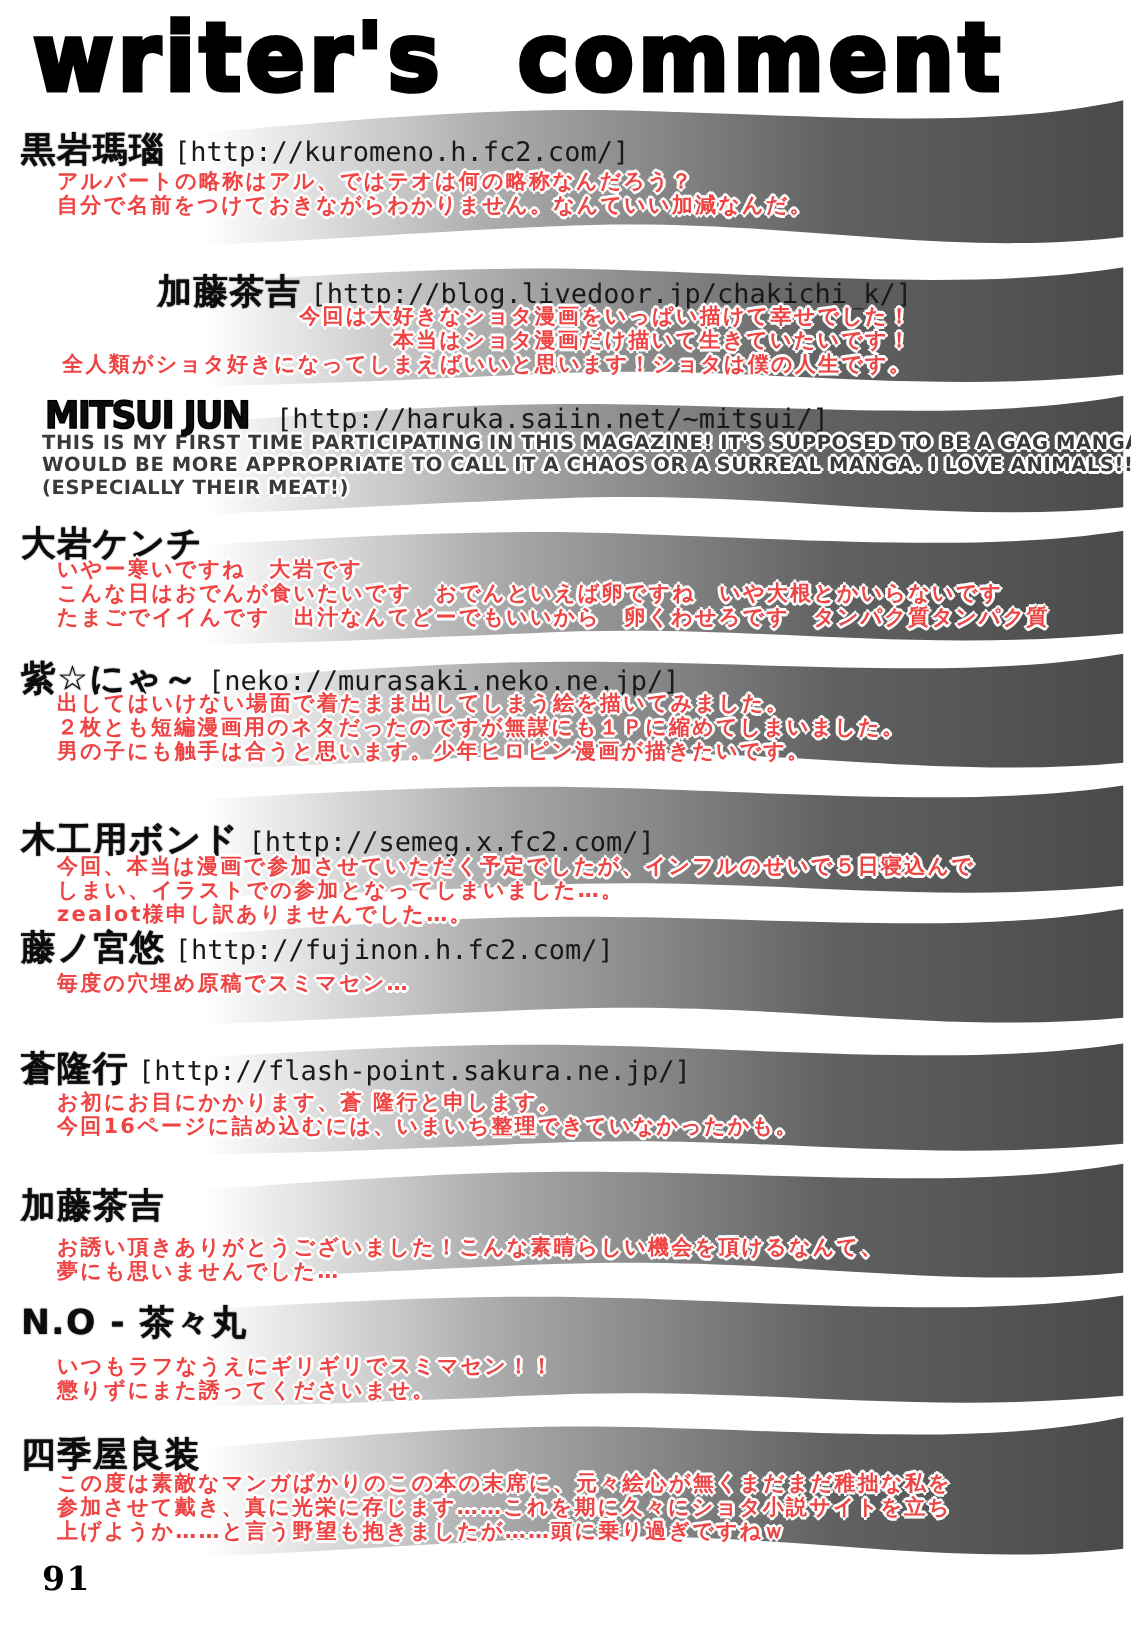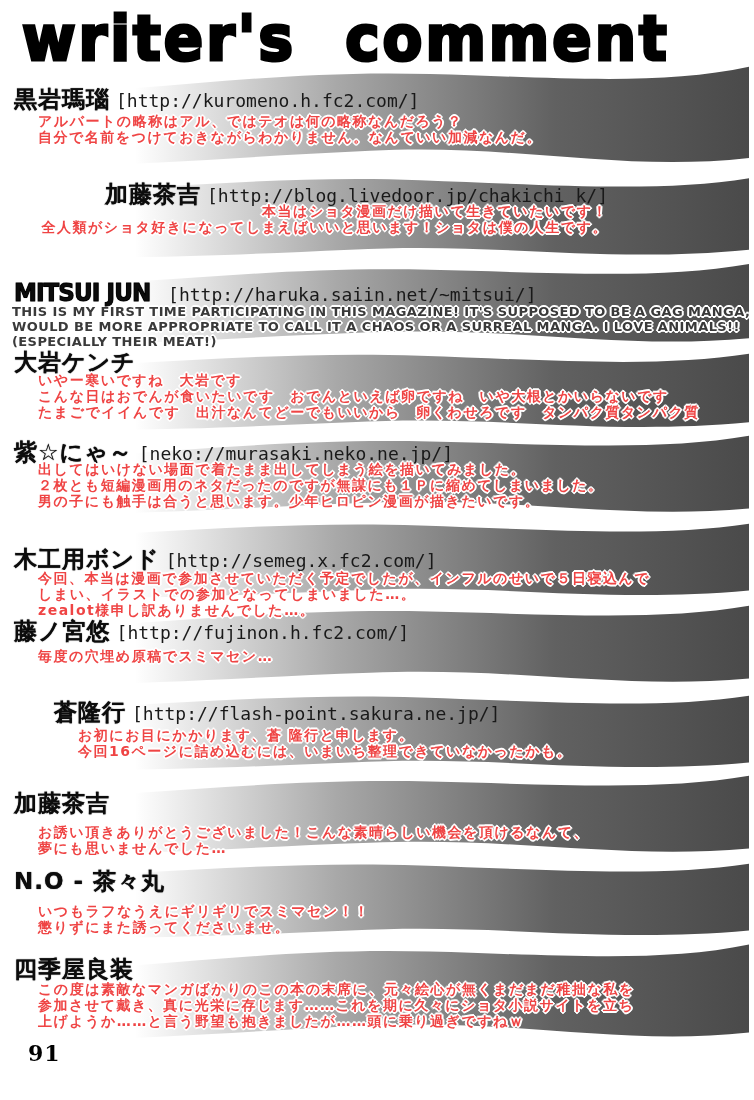--- a/index.html
+++ b/index.html
@@ -35,26 +35,26 @@
   #bands svg:nth-of-type(6){top:516px;height:86px;}
   #bands svg:nth-of-type(7){top:602px;height:86px;}
   #bands svg:nth-of-type(8){top:688px;height:86px;}
   #bands svg:nth-of-type(9){top:772px;height:86px;}
   #bands svg:nth-of-type(10){top:856px;height:86px;}
   #bands svg:nth-of-type(11){top:940px;height:104px;}
   
   .section{position:absolute;left:0;width:608px;}
   #sections .section:nth-of-type(1){top:84px;}
   #sections .section:nth-of-type(2){top:179px;text-align:right;}
-  #sections .section:nth-of-type(3){top:278px;}
+  #sections .section:nth-of-type(3){top:262px;padding-left:16px;}
   #sections .section:nth-of-type(4){top:347px;}
   #sections .section:nth-of-type(5){top:437px;}
   #sections .section:nth-of-type(6){top:544px;}
   #sections .section:nth-of-type(7){top:616px;}
-  #sections .section:nth-of-type(8){top:697px;padding-left:40px;}
+  #sections .section:nth-of-type(8){top:697px;}
   #sections .section:nth-of-type(9){top:788px;}
   #sections .section:nth-of-type(10){top:866px;}
   #sections .section:nth-of-type(11){top:954px;}
   
   #sections .section:nth-of-type(1) .lines{margin-top:5px;}
   #sections .section:nth-of-type(2) .lines{margin-top:0px;}
   #sections .section:nth-of-type(3) .lines{margin-top:2px;}
   #sections .section:nth-of-type(4) .lines{margin-top:1px;}
   #sections .section:nth-of-type(5) .lines{margin-top:0px;}
   #sections .section:nth-of-type(6) .lines{margin-top:2px;}
@@ -252,20 +252,21 @@
           <div class="line">アルバートの略称はアル、ではテオは何の略称なんだろう？</div>
           <div class="line">自分で名前をつけておきながらわかりません。なんていい加減なんだ。</div>
         </div>
   </div>
 
   <div class="section">
     <div class="head">
       <span class="name">加藤茶吉</span><span class="url">[http://blog.livedoor.jp/chakichi_k/]</span>
     </div>
     <div class="lines">
+          <div class="line">今回は大好きなショタ漫画をいっぱい描けて幸せでした！</div>
           <div class="line">本当はショタ漫画だけ描いて生きていたいです！</div>
           <div class="line">全人類がショタ好きになってしまえばいいと思います！ショタは僕の人生です。</div>
         </div>
   </div>
 
   <div class="section">
     <div class="head">
       <span class="name latin">MITSUI JUN</span><span class="url">[http://haruka.saiin.net/~mitsui/]</span>
     </div>
     <div class="lines">

